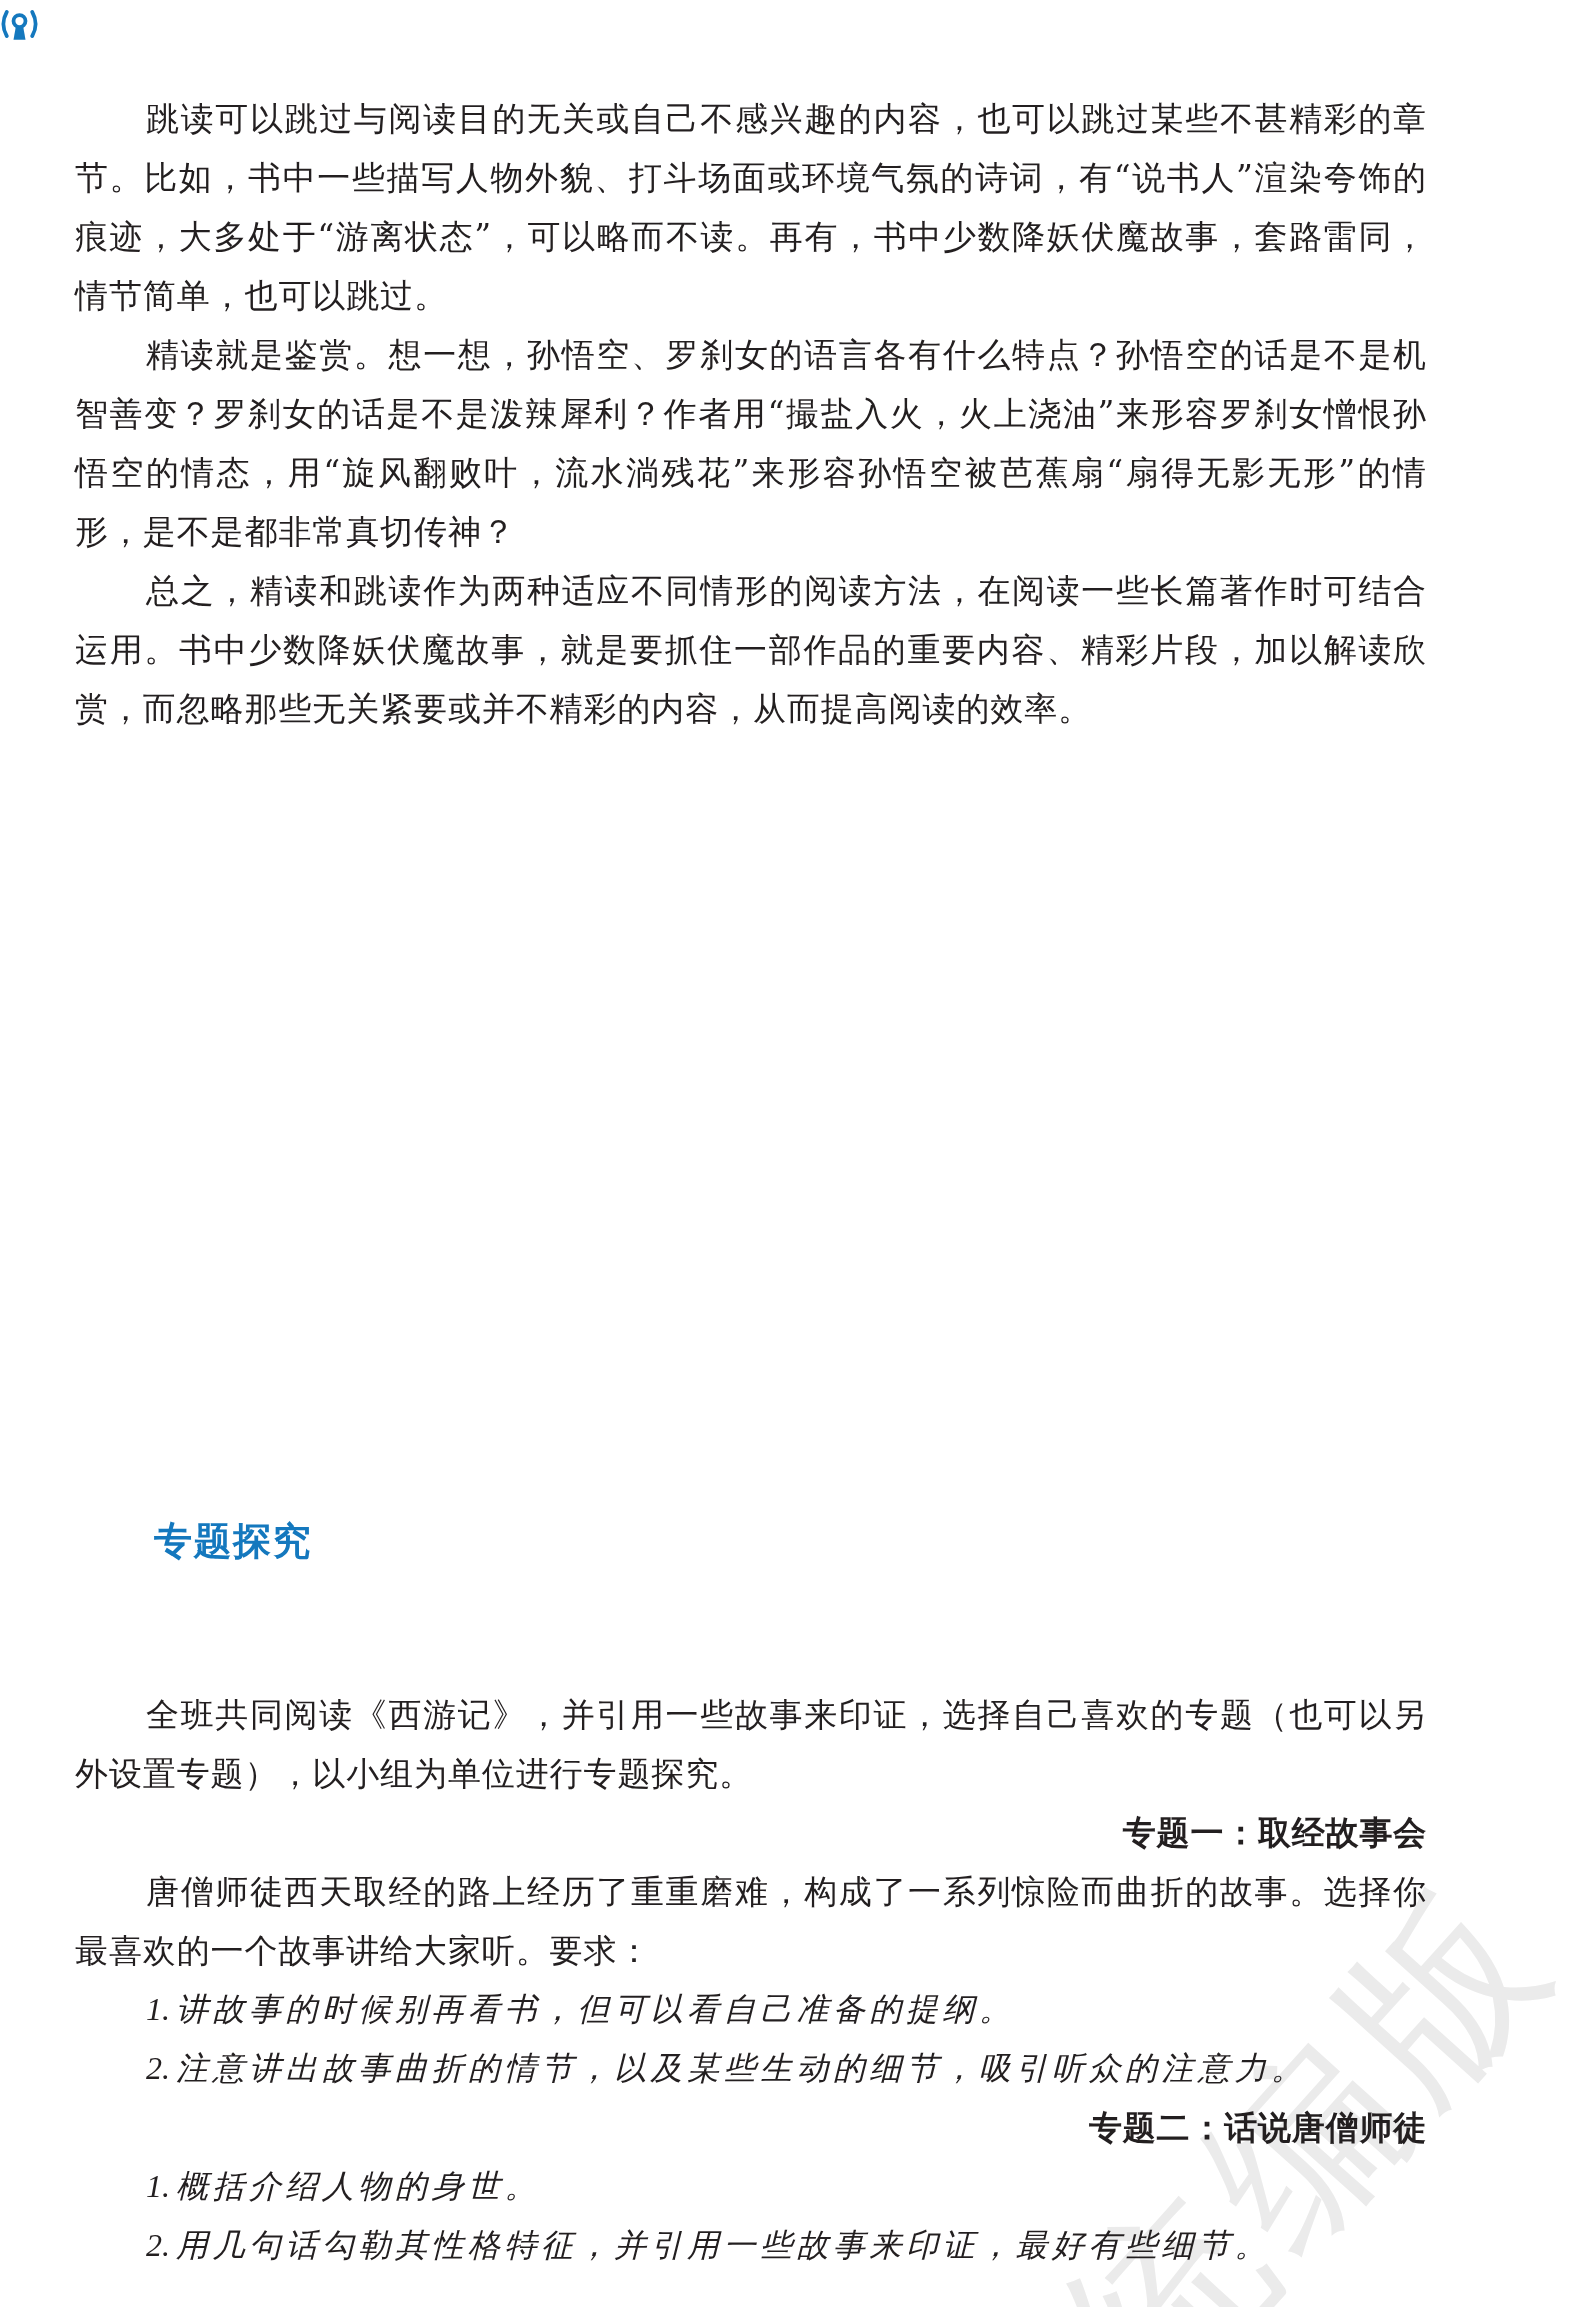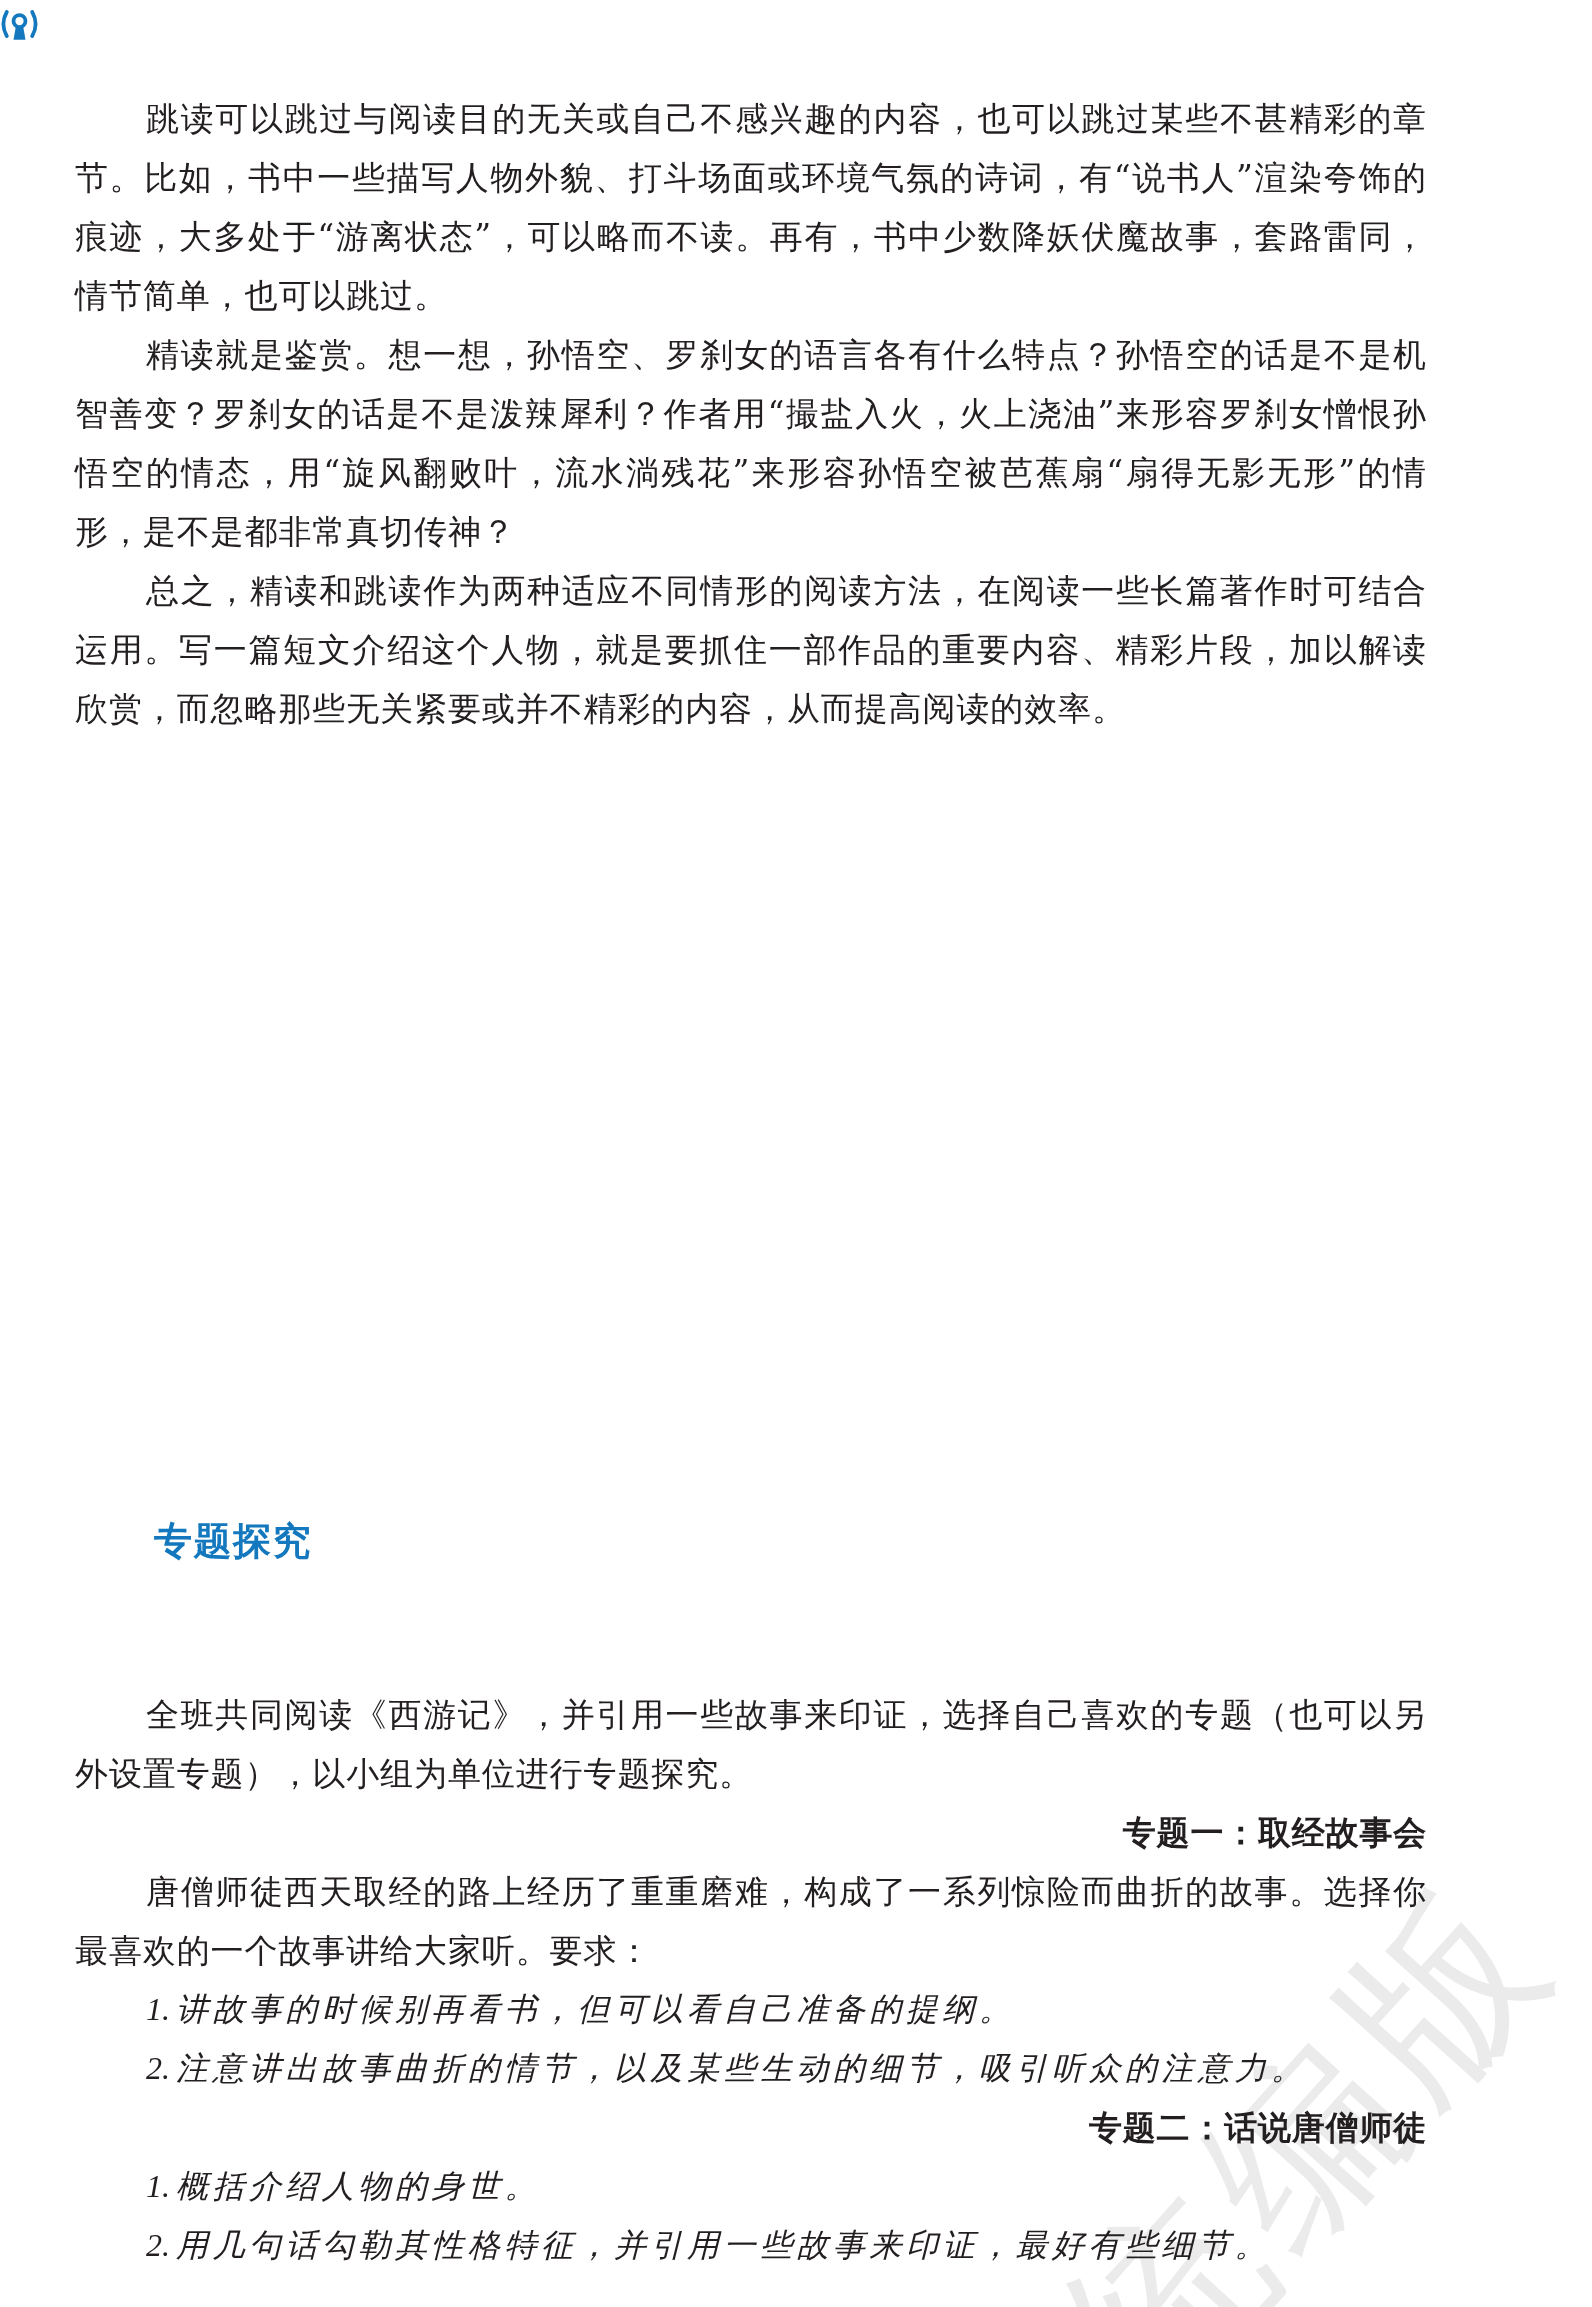--- a/index.html
+++ b/index.html
@@ -101,21 +101,21 @@
     <circle cx="26" cy="20" r="8" stroke="#1478be" stroke-width="5" fill="none"></circle>
     <path d="M21 28 L31 28 L34 45 L18 45 Z" fill="#1478be"></path>
   </svg>
 </div>
 
 <div class="watermark">统编版</div>
 
 <div class="content layer">
   <p class="para">跳读可以跳过与阅读目的无关或自己不感兴趣的内容，也可以跳过某些不甚精彩的章节。比如，书中一些描写人物外貌、打斗场面或环境气氛的诗词，有“说书人”渲染夸饰的痕迹，大多处于“游离状态”，可以略而不读。再有，书中少数降妖伏魔故事，套路雷同，情节简单，也可以跳过。</p>
   <p class="para">精读就是鉴赏。想一想，孙悟空、罗刹女的语言各有什么特点？孙悟空的话是不是机智善变？罗刹女的话是不是泼辣犀利？作者用“撮盐入火，火上浇油”来形容罗刹女憎恨孙悟空的情态，用“旋风翻败叶，流水淌残花”来形容孙悟空被芭蕉扇“扇得无影无形”的情形，是不是都非常真切传神？</p>
-  <p class="para">总之，精读和跳读作为两种适应不同情形的阅读方法，在阅读一些长篇著作时可结合运用。写一篇短文介绍这个人物，就是要抓住一部作品的重要内容、精彩片段，加以解读欣赏，而忽略那些无关紧要或并不精彩的内容，从而提高阅读的效率。</p>
+  <p class="para">总之，精读和跳读作为两种适应不同情形的阅读方法，在阅读一些长篇著作时可结合运用。书中少数降妖伏魔故事，就是要抓住一部作品的重要内容、精彩片段，加以解读欣赏，而忽略那些无关紧要或并不精彩的内容，从而提高阅读的效率。</p>
 </div>
 
 <h2 class="heading layer">专题探究</h2>
 
 <div class="content2 layer">
   <p class="para">全班共同阅读《西游记》，并引用一些故事来印证，选择自己喜欢的专题（也可以另外设置专题），以小组为单位进行专题探究。</p>
 
   <div>
     <p class="subhead">专题一：取经故事会</p>
     <p class="para">唐僧师徒西天取经的路上经历了重重磨难，构成了一系列惊险而曲折的故事。选择你最喜欢的一个故事讲给大家听。要求：</p>

